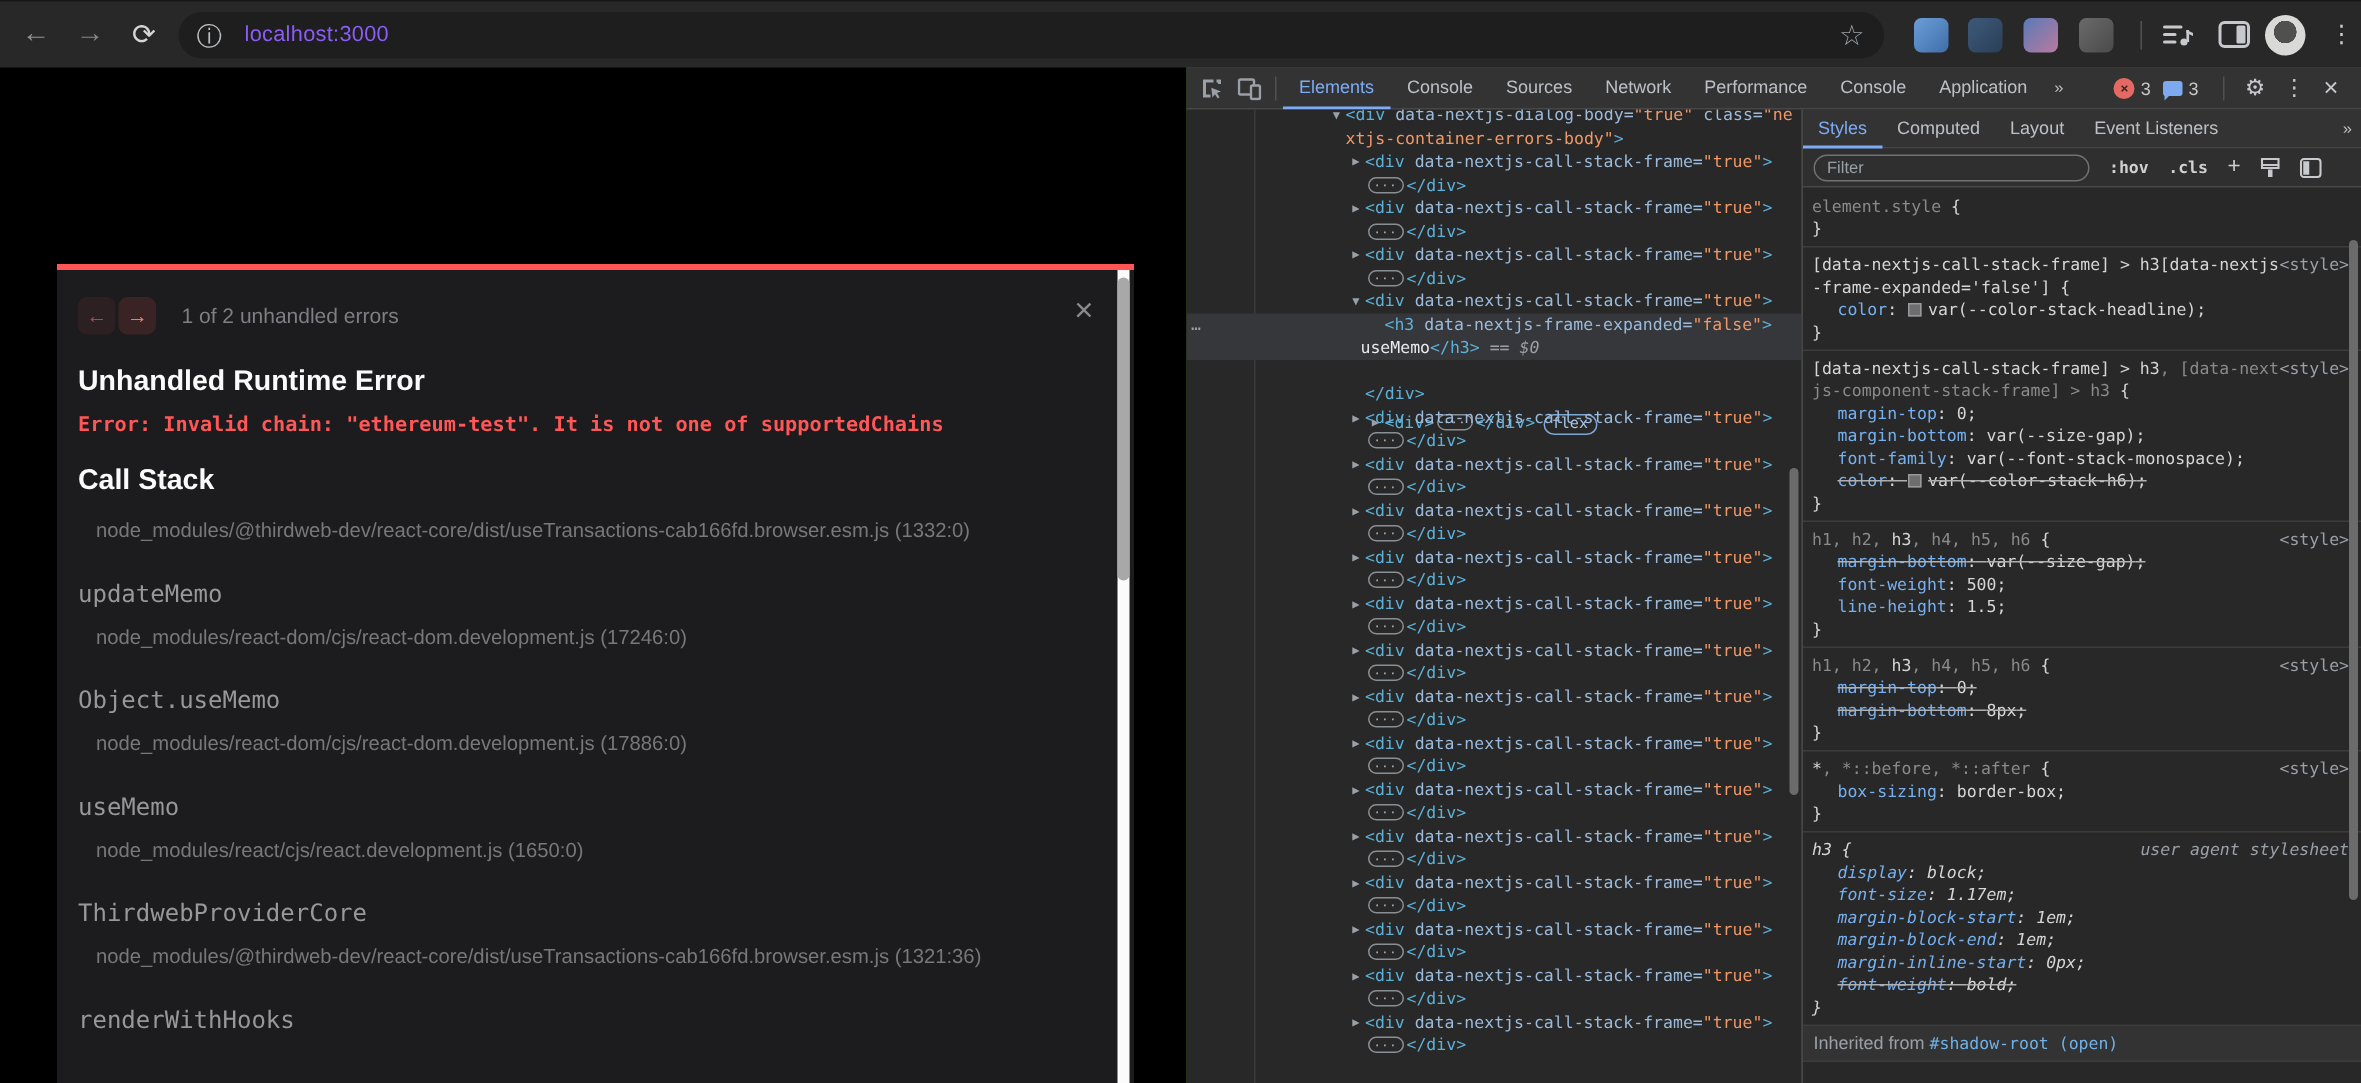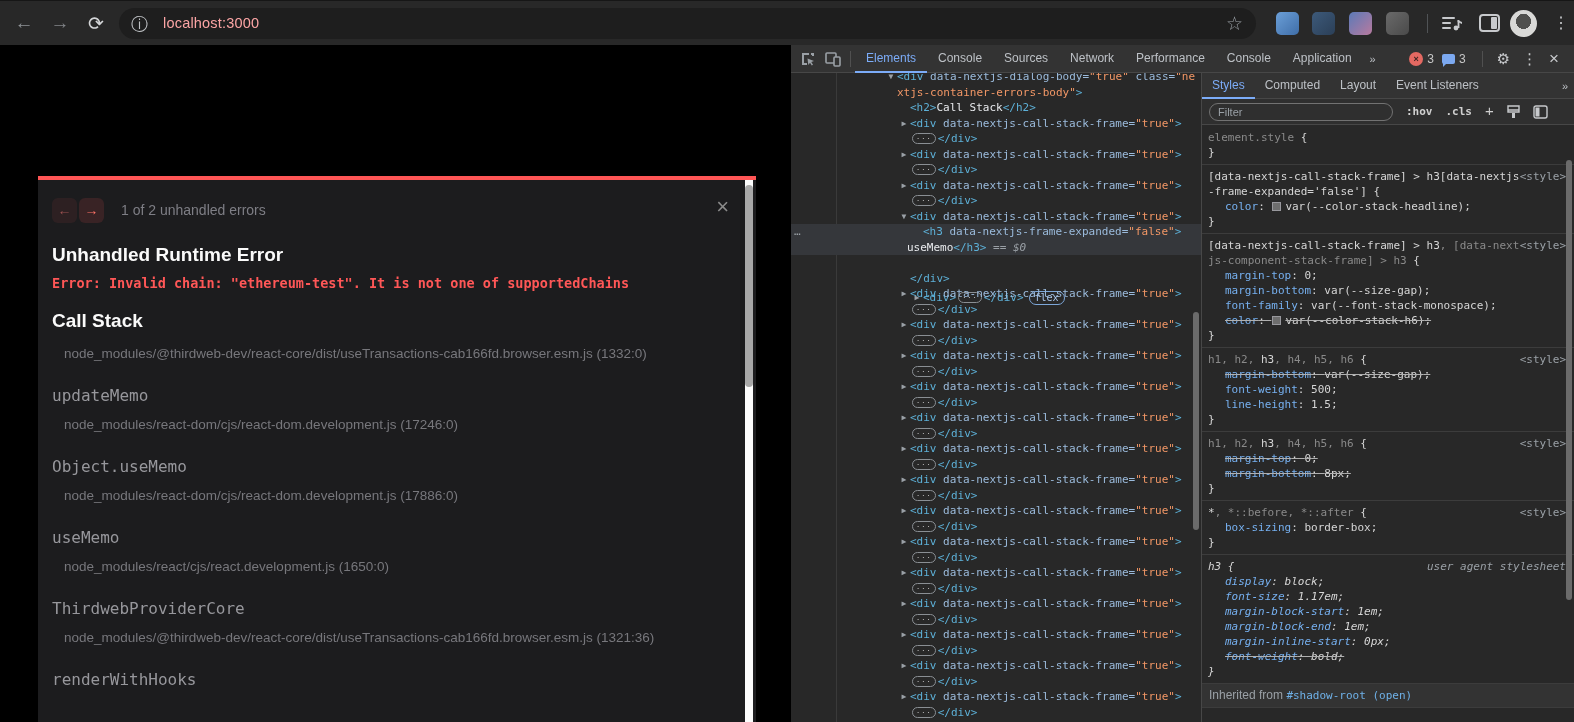--- a/index.html
+++ b/index.html
@@ -10,21 +10,21 @@
   #browser-toolbar { position:absolute; left:0; top:0; width:1574px; height:45px;
     background:#282828; border-top:1px solid #161616; }
   .nav-btn { position:absolute; top:6px; width:32px; height:32px; display:flex;
     align-items:center; justify-content:center; font-size:19px; color:#9aa0a6; border-radius:50%; }
   #btn-back   { left:8px;  color:#909498; }
   #btn-fwd    { left:44px; color:#84878b; }
   #btn-reload { left:80px; color:#d4d6d8; }
   #url-pill { position:absolute; left:119px; top:7px; width:1137px; height:31px;
     border-radius:16px; background:#1e1e1e; }
   #url-info { position:absolute; left:12px; top:5px; font-size:17px; color:#bfc2c5; }
-  #url-text { position:absolute; left:44px; top:7px; font-size:14.5px; color:#fca5a5; letter-spacing:.2px; }
+  #url-text { position:absolute; left:44px; top:7px; font-size:14.5px; color:#8b5cf6; letter-spacing:.2px; }
   #url-star { position:absolute; right:13px; top:4px; font-size:19px; color:#9aa0a6; }
   .ext-icon { position:absolute; top:11px; width:23px; height:23px; border-radius:5px; }
   #tb-sep { position:absolute; left:1427px; top:13px; width:1px; height:19px; background:#50535 6; background:#505356; }
   #media-icon { position:absolute; left:1441px; top:13px; }
   #sidebar-icon { position:absolute; left:1479px; top:13px; width:21px; height:18px;
     border:2px solid #c7c9cc; border-radius:4px; }
   #sidebar-icon::after { content:""; position:absolute; right:1px; top:1px; width:6px; height:12px;
     background:#c7c9cc; border-radius:1px; }
   #avatar { position:absolute; left:1510px; top:9px; width:27px; height:27px; border-radius:50%;
     background:radial-gradient(circle at 50% 42%, #50504e 0 36%, #d9d9d7 37%); }
@@ -228,21 +228,20 @@
       <span class="dt-glyph">⋮</span>
       <span class="dt-glyph" style="font-size:17px">×</span>
     </div>
   </div>
 
   <div id="elements-panel">
     <div id="indent-guide"></div>
     <div id="dom-tree">
         <div class="trow" style="padding-left: 106px;"><span class="tk-arrow">▼</span><span class="tk-tag">&lt;div</span><span class="tk-attr"> data-nextjs-dialog-body=</span><span class="tk-val">"true"</span><span class="tk-attr"> class=</span><span class="tk-val">"ne</span></div>
         <div class="trow" style="padding-left: 106px;"><span class="tk-val">xtjs-container-errors-body"</span><span class="tk-tag">&gt;</span></div>
-        <div class="trow" style="padding-left: 119px;"><span class="tk-tag">&lt;h2&gt;</span><span class="tk-txt">Call Stack</span><span class="tk-tag">&lt;/h2&gt;</span></div>
         <div class="trow" style="padding-left: 119px;"><span class="tk-arrow">▶</span><span class="tk-tag">&lt;div</span><span class="tk-attr"> data-nextjs-call-stack-frame=</span><span class="tk-val">"true"</span><span class="tk-tag">&gt;</span></div>
         <div class="trow" style="padding-left: 119px;"><span class="tk-ell">···</span><span class="tk-tag">&lt;/div&gt;</span></div>
         <div class="trow" style="padding-left: 119px;"><span class="tk-arrow">▶</span><span class="tk-tag">&lt;div</span><span class="tk-attr"> data-nextjs-call-stack-frame=</span><span class="tk-val">"true"</span><span class="tk-tag">&gt;</span></div>
         <div class="trow" style="padding-left: 119px;"><span class="tk-ell">···</span><span class="tk-tag">&lt;/div&gt;</span></div>
         <div class="trow" style="padding-left: 119px;"><span class="tk-arrow">▶</span><span class="tk-tag">&lt;div</span><span class="tk-attr"> data-nextjs-call-stack-frame=</span><span class="tk-val">"true"</span><span class="tk-tag">&gt;</span></div>
         <div class="trow" style="padding-left: 119px;"><span class="tk-ell">···</span><span class="tk-tag">&lt;/div&gt;</span></div>
         <div class="trow" style="padding-left: 119px;"><span class="tk-arrow">▼</span><span class="tk-tag">&lt;div</span><span class="tk-attr"> data-nextjs-call-stack-frame=</span><span class="tk-val">"true"</span><span class="tk-tag">&gt;</span></div>
         <div class="trow sel" style="padding-left: 132px;"><span class="gutter-dots">…</span><span class="tk-tag">&lt;h3</span><span class="tk-attr"> data-nextjs-frame-expanded=</span><span class="tk-val">"false"</span><span class="tk-tag">&gt;</span></div>
         <div class="trow sel" style="padding-left: 116px;"><span class="tk-txt">useMemo</span><span class="tk-tag">&lt;/h3&gt;</span><span class="tk-eq"> == </span><span class="tk-dollar">$0</span></div>
         <div class="trow" style="padding-left: 132px;"><span class="tk-arrow">▶</span><span class="tk-tag">&lt;div&gt;</span><span class="tk-ell">···</span><span class="tk-tag">&lt;/div&gt;</span><span class="tk-badge">flex</span></div>

